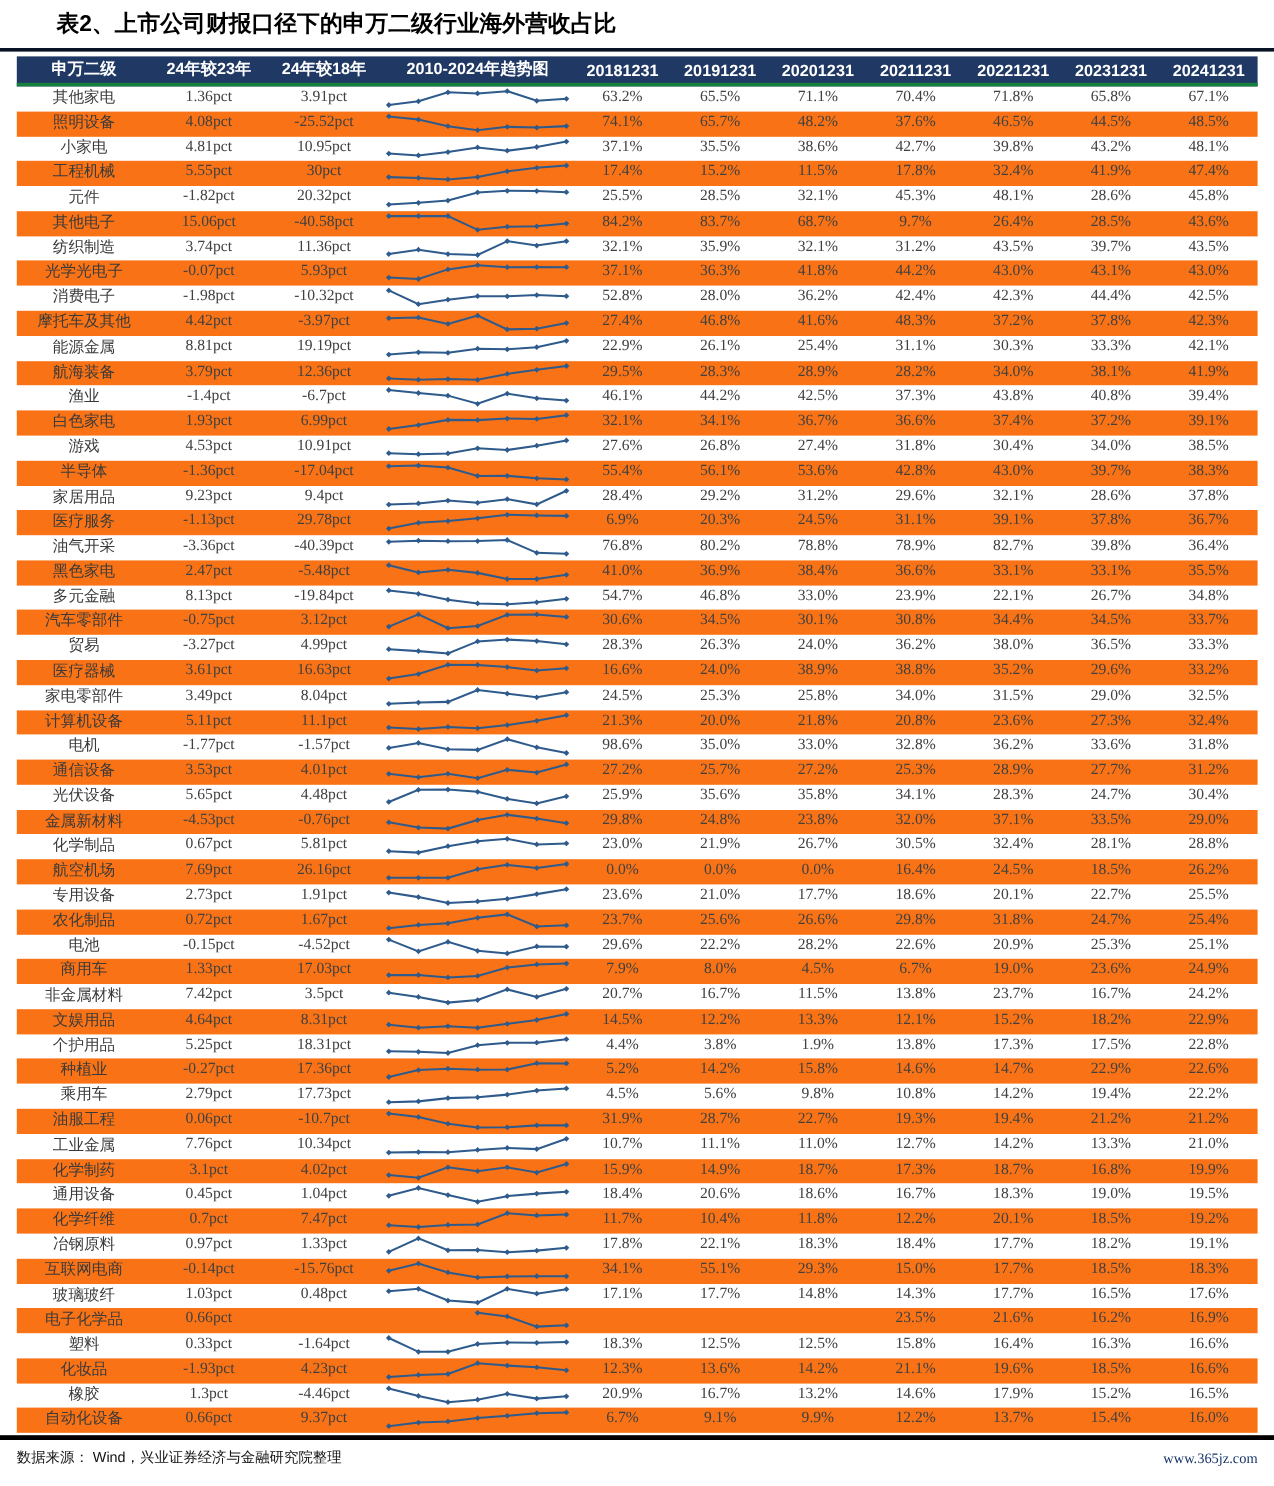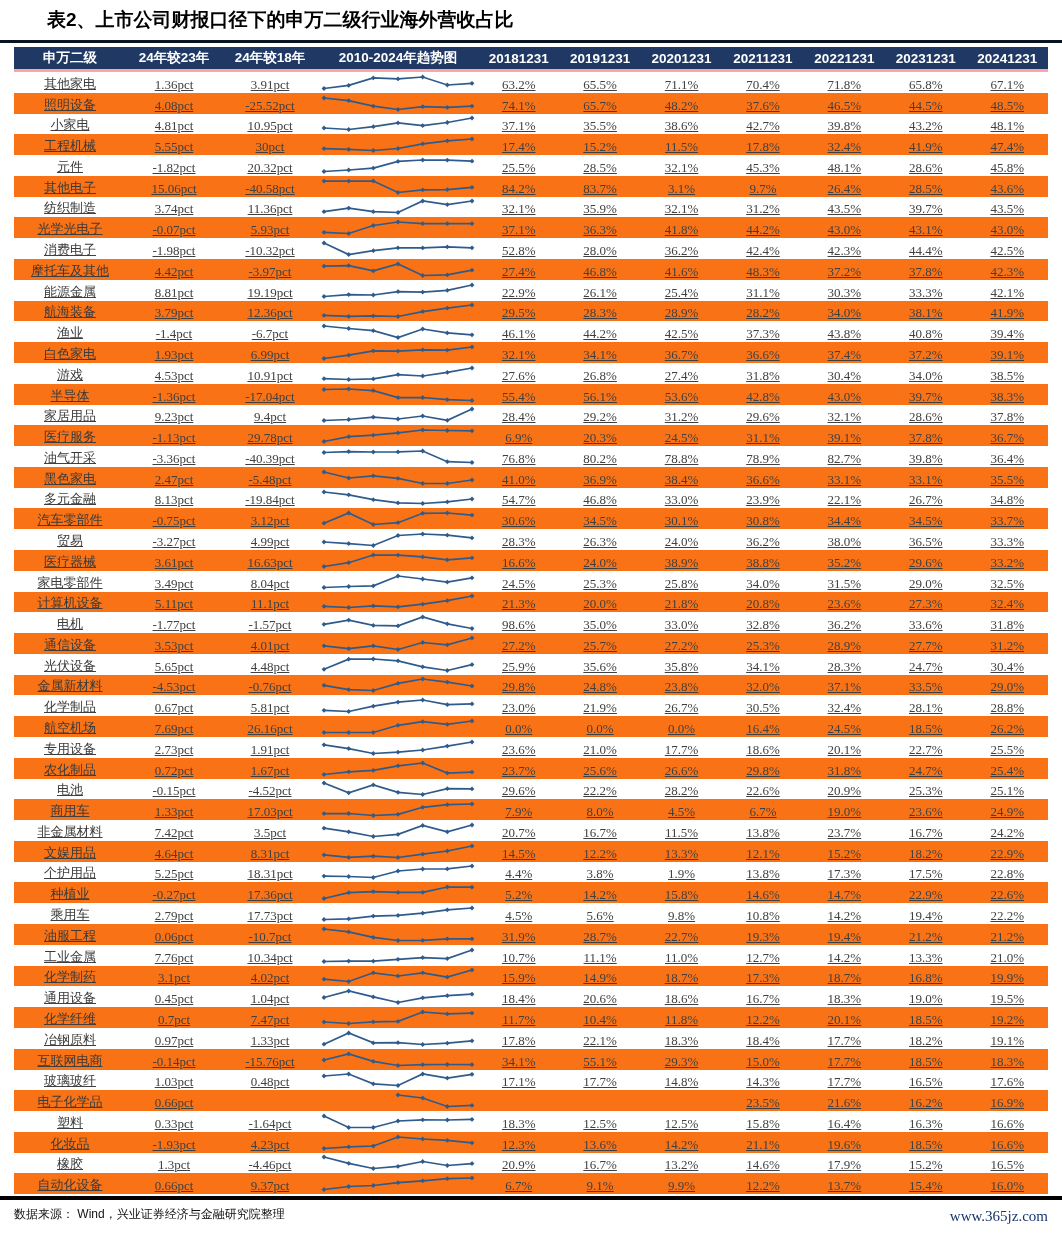--- a/index.html
+++ b/index.html
@@ -2,35 +2,35 @@
 <html><head>
 <meta charset="utf-8">
 <style>
   html,body{margin:0;padding:0;background:#ffffff;}
   .page{position:relative;width:1062px;height:1238px;background:#fff;overflow:hidden;
         font-family:"Liberation Serif","DejaVu Serif",serif;}
   .title{position:absolute;left:14px;top:7px;font-family:"Liberation Sans","DejaVu Sans",sans-serif;
          font-weight:bold;font-size:19px;color:#000;margin-left:33px;}
   .title-rule{position:absolute;left:0;top:40px;width:1062px;height:3px;background:#0a1326;}
   .table{position:absolute;left:14px;top:47px;width:1034px;}
-  .thead{display:flex;height:22px;background:#1F3864;border-bottom:3px solid #fca5a5;
+  .thead{display:flex;height:22px;background:#1F3864;border-bottom:3px solid #15803d;
          color:#fff;align-items:center;font-family:"Liberation Sans","DejaVu Sans",sans-serif;
          font-weight:bold;font-size:13.5px;}
   .th{text-align:right;white-space:nowrap;overflow:visible;}
-  .tr{display:flex;height:20.79px;align-items:flex-end;font-size:13px;color:#404040;text-decoration:underline;}
+  .tr{display:flex;height:20.79px;align-items:flex-start;font-size:13px;color:#404040;}
   .tr.alt{background:#f97316;}
   .c-name{width:112px;text-align:center;}
   .c-chg{width:96px;text-align:center;}
   .c-trend{width:160px;display:flex;align-items:center;justify-content:center;}
   .c-val{flex:1;text-align:center;}
   .tr .c-name{font-size:13px;color:#3a3a3a;}
   .bottom-rule{position:absolute;left:0;top:1196px;width:1062px;height:4px;background:#000;}
   .footer-source{position:absolute;left:14px;top:1206px;font-family:"Liberation Sans","DejaVu Sans",sans-serif;
                  font-size:12px;color:#111;}
-  .site-link{position:absolute;right:14px;top:1208px;font-size:15px;color:#17356B;
+  .site-link{position:absolute;right:14px;top:1208px;font-size:12px;color:#17356B;
              font-family:"Liberation Serif","DejaVu Serif",serif;text-decoration:none;}
   svg{display:block;}
 </style>
 </head>
 <body>
 
 <div class="page">
   <div class="title">表2、上市公司财报口径下的申万二级行业海外营收占比</div>
   <div class="title-rule"></div>
 
@@ -185,21 +185,21 @@
               <path d="M26.3,4.1 L28.7,1.7 L31.1,4.1 L28.7,6.5 Z" fill="#2E5B8C"></path>
               <path d="M50.9,4.0 L53.3,1.6 L55.7,4.0 L53.3,6.4 Z" fill="#2E5B8C"></path>
               <path d="M75.6,15.5 L78.0,13.1 L80.4,15.5 L78.0,17.9 Z" fill="#2E5B8C"></path>
               <path d="M100.3,12.9 L102.7,10.5 L105.1,12.9 L102.7,15.3 Z" fill="#2E5B8C"></path>
               <path d="M124.9,12.6 L127.3,10.2 L129.7,12.6 L127.3,15.0 Z" fill="#2E5B8C"></path>
               <path d="M149.6,10.3 L152.0,7.9 L154.4,10.3 L152.0,12.7 Z" fill="#2E5B8C"></path>
             </svg>
           </div>
     <div class="c-val">84.2%</div>
     <div class="c-val">83.7%</div>
-    <div class="c-val">3.1%</div>
+    <div class="c-val">68.7%</div>
     <div class="c-val">9.7%</div>
     <div class="c-val">26.4%</div>
     <div class="c-val">28.5%</div>
     <div class="c-val">43.6%</div>
   </div>
 
   <div class="tr">
     <div class="c-name">纺织制造</div>
     <div class="c-chg c23">3.74pct</div>
     <div class="c-chg c18">11.36pct</div>

